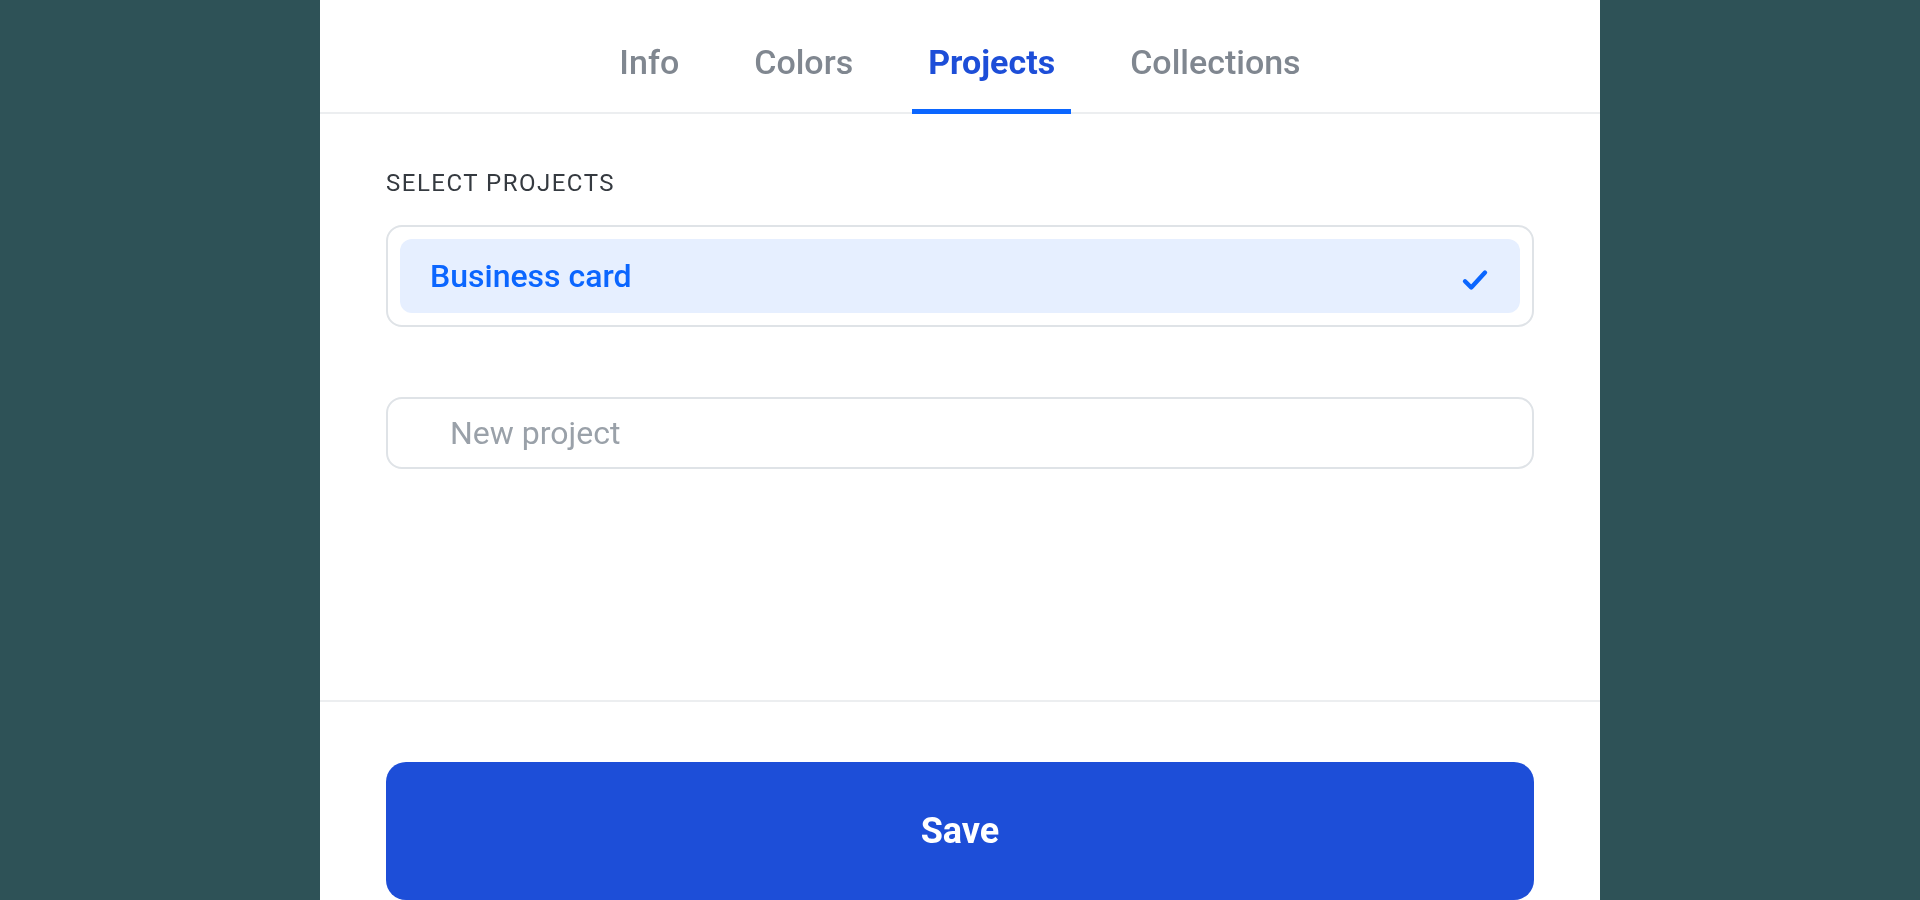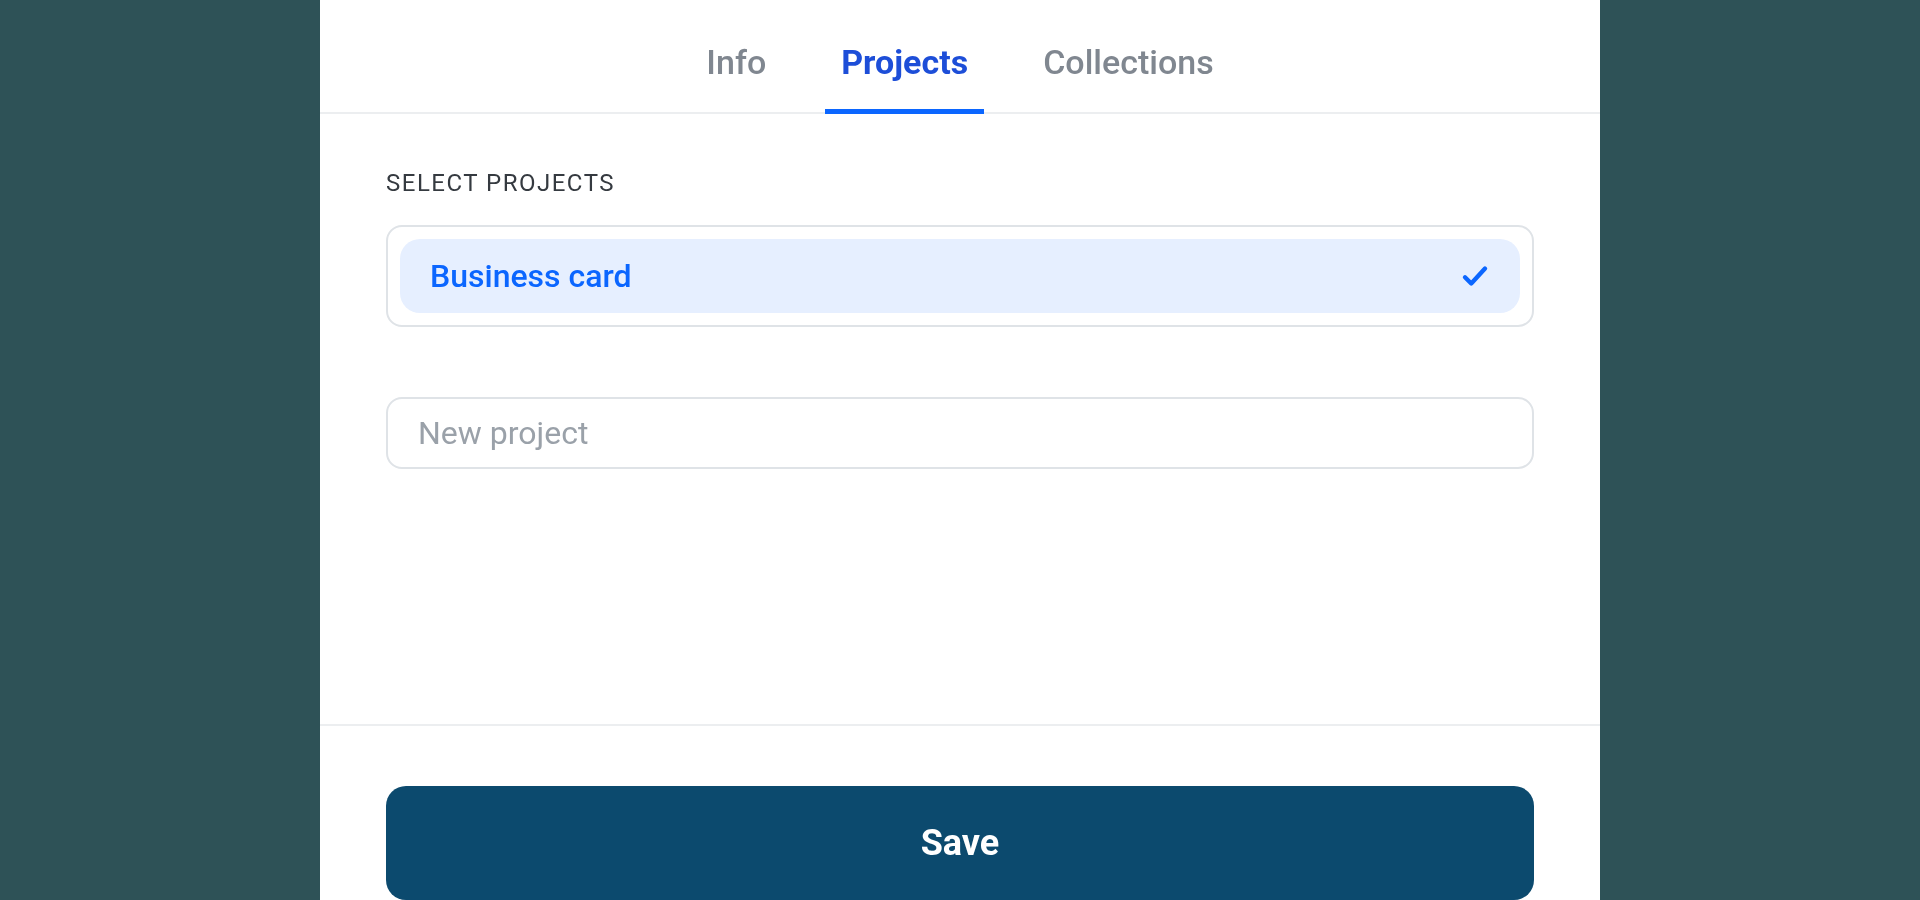--- a/index.html
+++ b/index.html
@@ -76,25 +76,25 @@
   .list-box {
     border: 2px solid #dfe3e7;
     border-radius: 16px;
     padding: 12px;
     display: flex;
     flex-direction: column;
     gap: 6px;
   }
   .list-item {
     display: flex;
-    align-items: center;
+    align-items: flex-end;
     justify-content: space-between;
     padding: 18px 30px;
     font-size: 32px;
-    border-radius: 20px;
+    border-radius: 12px;
     cursor: pointer;
     color: #4a4f55;
   }
   .list-item.selected {
     background: #e6efff;
     color: #0b66ff;
     font-weight: 500;
   }
   .check-icon {
     width: 30px;
@@ -116,59 +116,63 @@
     gap: 18px;
   }
   .new-project-input {
     flex: 1;
     border: none;
     outline: none;
     font-size: 32px;
     color: #a21caf;
     background: transparent;
     font-family: inherit;
+    margin-left: 32px;
   }
   .new-project-input::placeholder { color: #9aa1a9; }
   .add-button {
     border: 2px solid #dfe3e7;
     background: #ffffff;
     border-radius: 14px;
     font-size: 30px;
     font-weight: 500;
     color: #1a1d21;
     padding: 14px 30px;
     cursor: pointer;
     font-family: inherit;
   }
 
   .footer {
     border-top: 2px solid #eceef0;
     padding: 60px 66px 0 66px;
   }
   .save-button {
     width: 100%;
-    background: #0c4a6e;
+    background: #1d4ed8;
     color: #ffffff;
     border: none;
     border-radius: 20px;
     font-size: 36px;
     font-weight: 700;
-    padding: 36px 0;
+    padding: 48px 0;
     cursor: pointer;
     font-family: inherit;
   }
 </style>
 </head>
 <body>
 
 <div class="panel">
 
   <div class="tabs">
     <div class="tab">
       <span>Info</span>
+    </div>
+    <div class="tab">
+      <span>Colors</span>
     </div>
     <div class="tab active">
       <span>Projects</span>
     </div>
     <div class="tab">
       <span>Collections</span>
     </div>
   </div>
 
   <div class="content">

